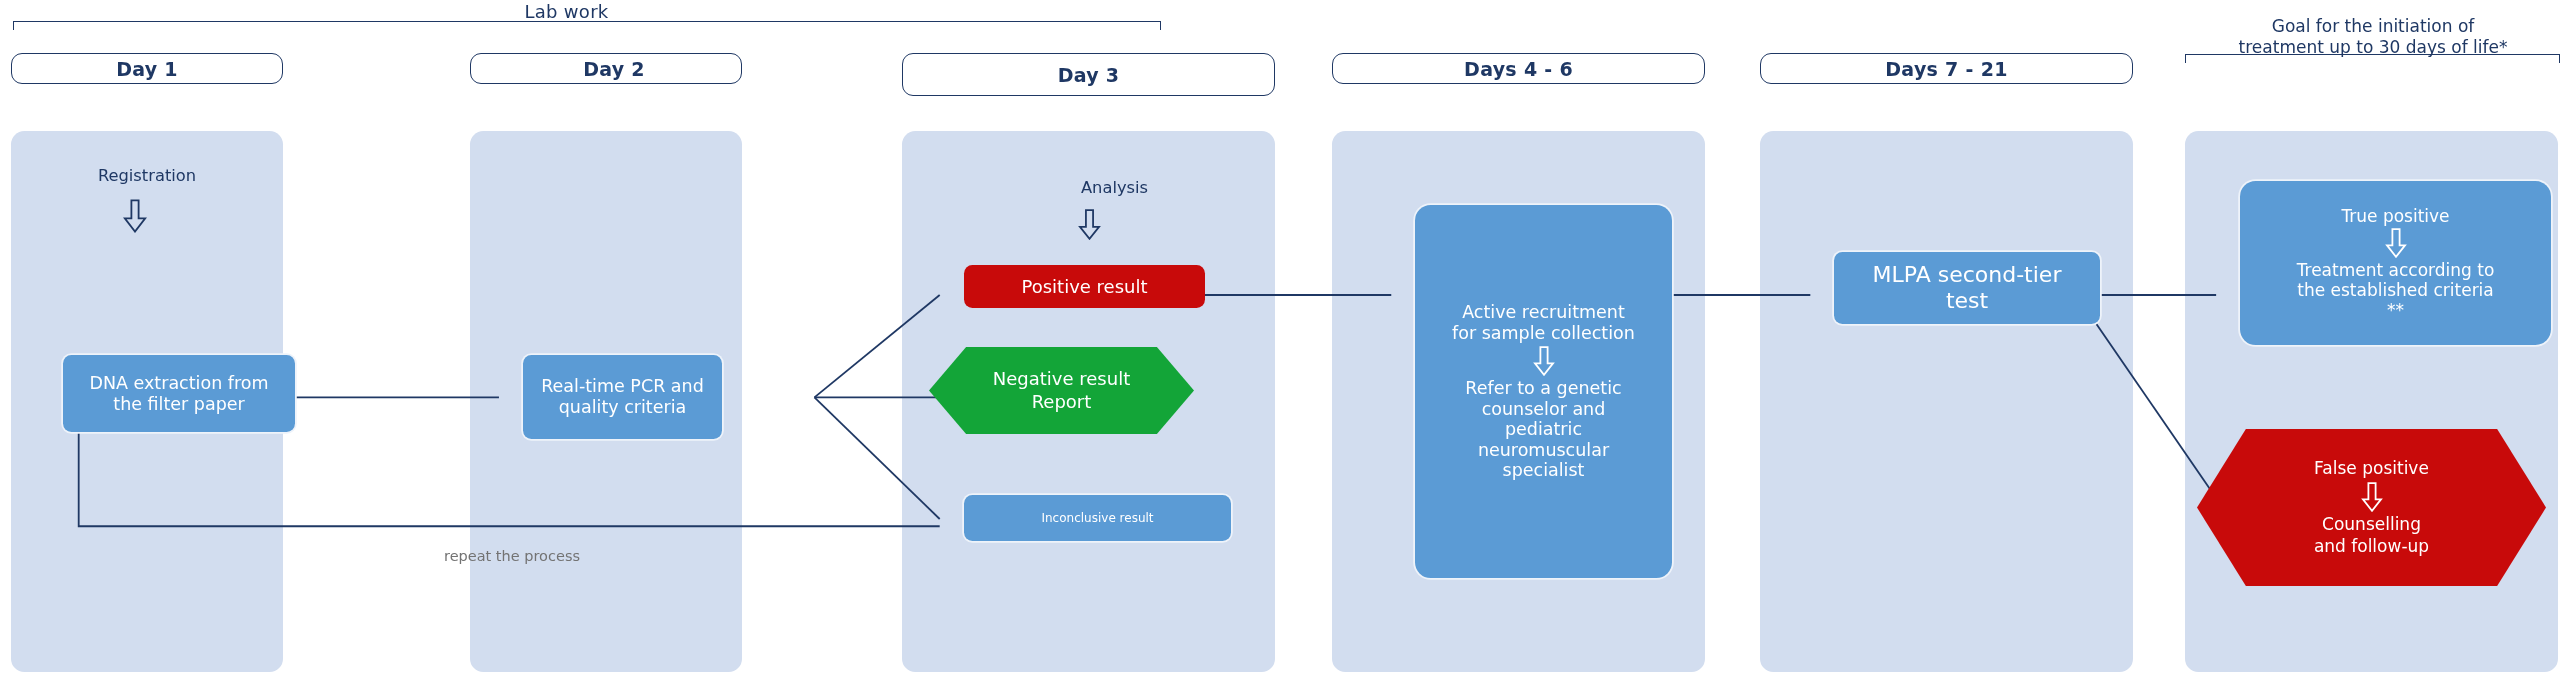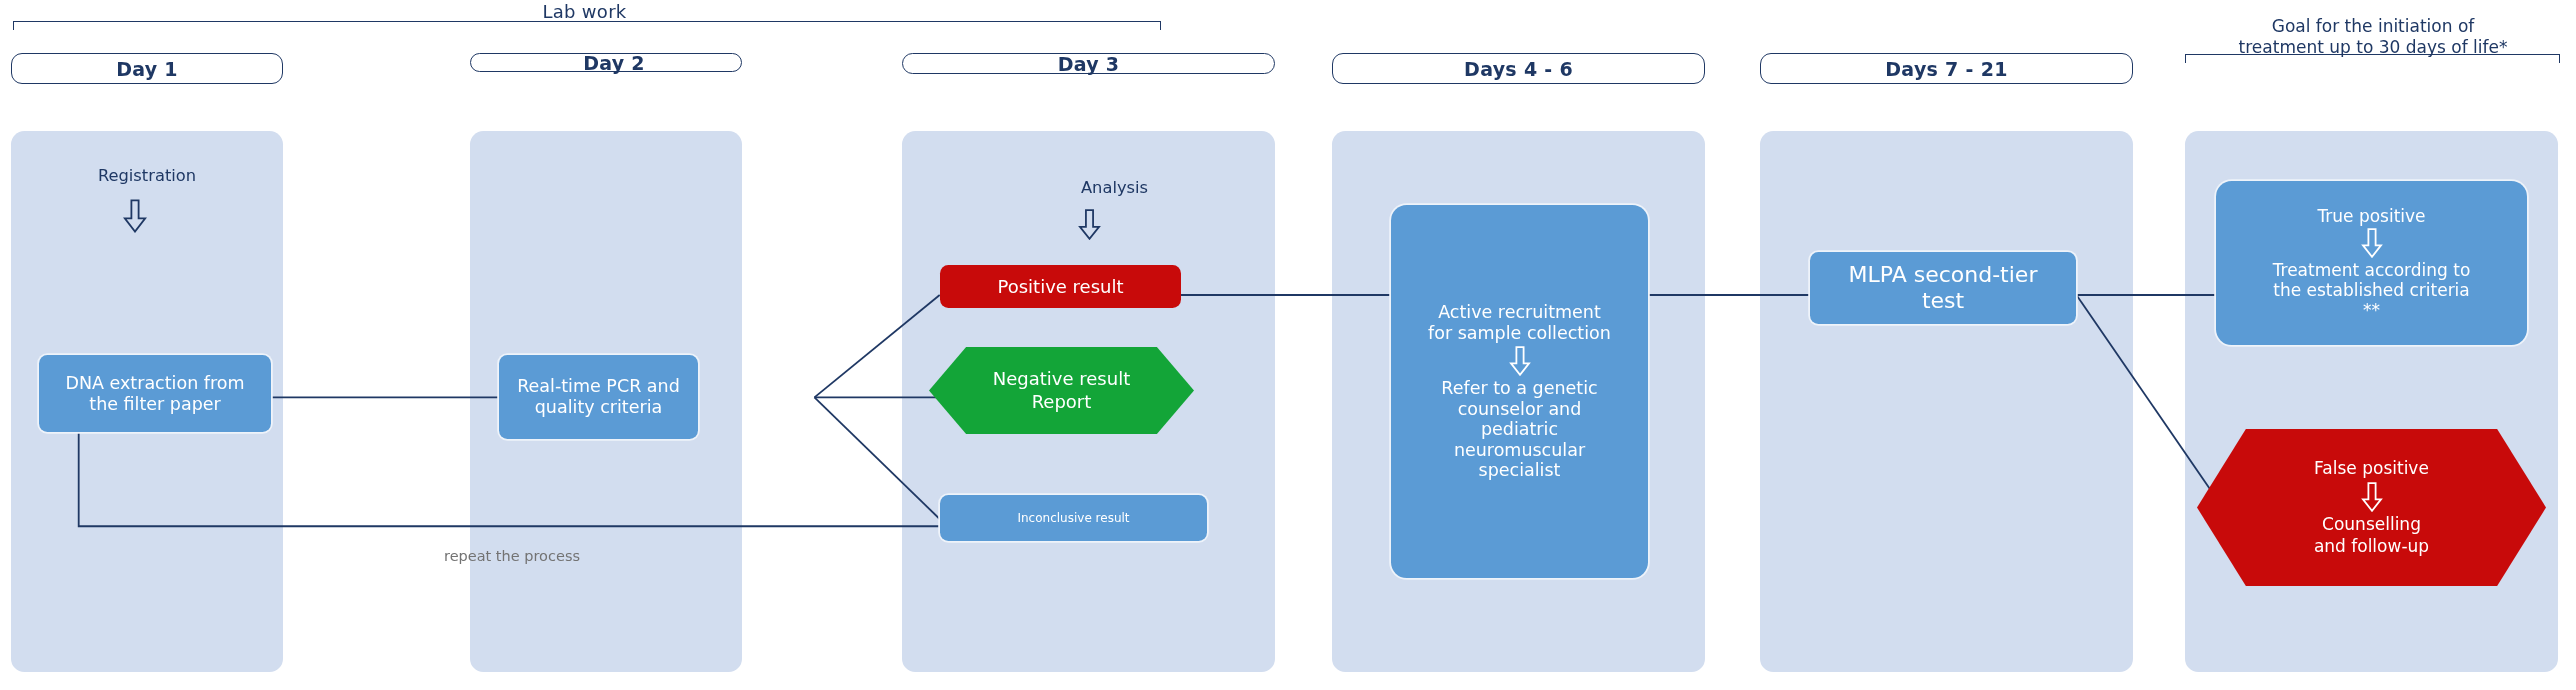--- a/index.html
+++ b/index.html
@@ -38,20 +38,21 @@
   .col-panel{
     position:absolute;background:#d2ddef;border-radius:13.3px;
   }
 
   
   .node{
     position:absolute;box-sizing:border-box;
     display:flex;flex-direction:column;align-items:center;justify-content:center;
     text-align:center;color:#ffffff;line-height:1.18;
     z-index:8;
+    margin-left:24px;
   }
   .node.blue{background:#5b9bd5;border-radius:8.4px;box-shadow:0 0 0 1.8px #eef3fa;}
   .node.red-rect{background:#c80a0a;border-radius:8.4px;}
   .node.big{border-radius:15.7px;}
 
   .hex{
     position:absolute;display:flex;flex-direction:column;
     align-items:center;justify-content:center;text-align:center;
     color:#fff;line-height:1.25;z-index:8;
     clip-path:polygon(14% 0%,86% 0%,100% 50%,86% 100%,14% 100%,0% 50%);
@@ -72,36 +73,36 @@
   
   .arrow-glyph{display:block;margin:3.6px auto;}
   .arrow-inline{margin:2.4px auto;}
   .ln{display:block;}
 </style>
 </head>
 <body>
 
 <div id="stage">
 
-  <div class="bracket-label" style="left:476px;top:1.2px;width:217px;">Lab work</div>
+  <div class="bracket-label" style="left:458px;top:1.2px;width:217px;">Lab work</div>
   <div class="bracket" style="left:13.3px;top:20.5px;width:1146px;height:8.4px;"></div>
 
   <div class="goal-label" style="left:2172px;top:15.7px;width:402px;">
     <span>Goal for the initiation of</span><br>
     <span>treatment up to 30 days of life*</span>
   </div>
   <div class="bracket" style="left:2185px;top:54px;width:373px;height:8.4px;"></div>
 
   <div class="day-pill" style="left:11px;top:53px;width:272px;height:31px;">
     <span>Day 1</span>
   </div>
-  <div class="day-pill" style="left:470px;top:53px;width:272px;height:19px;padding-left:16px;">
+  <div class="day-pill" style="left:470px;top:53px;width:272px;height:31px;padding-left:16px;">
     <span>Day 2</span>
   </div>
-  <div class="day-pill" style="left:902px;top:53px;width:373px;height:21px;">
+  <div class="day-pill" style="left:902px;top:53px;width:373px;height:43px;">
     <span>Day 3</span>
   </div>
   <div class="day-pill" style="left:1332px;top:53px;width:373px;height:31px;">
     <span>Days 4 - 6</span>
   </div>
   <div class="day-pill" style="left:1760px;top:53px;width:373px;height:31px;">
     <span>Days 7 - 21</span>
   </div>
 
   <div class="col-panel" style="left:11px;top:131px;width:272px;height:541px;"></div>

